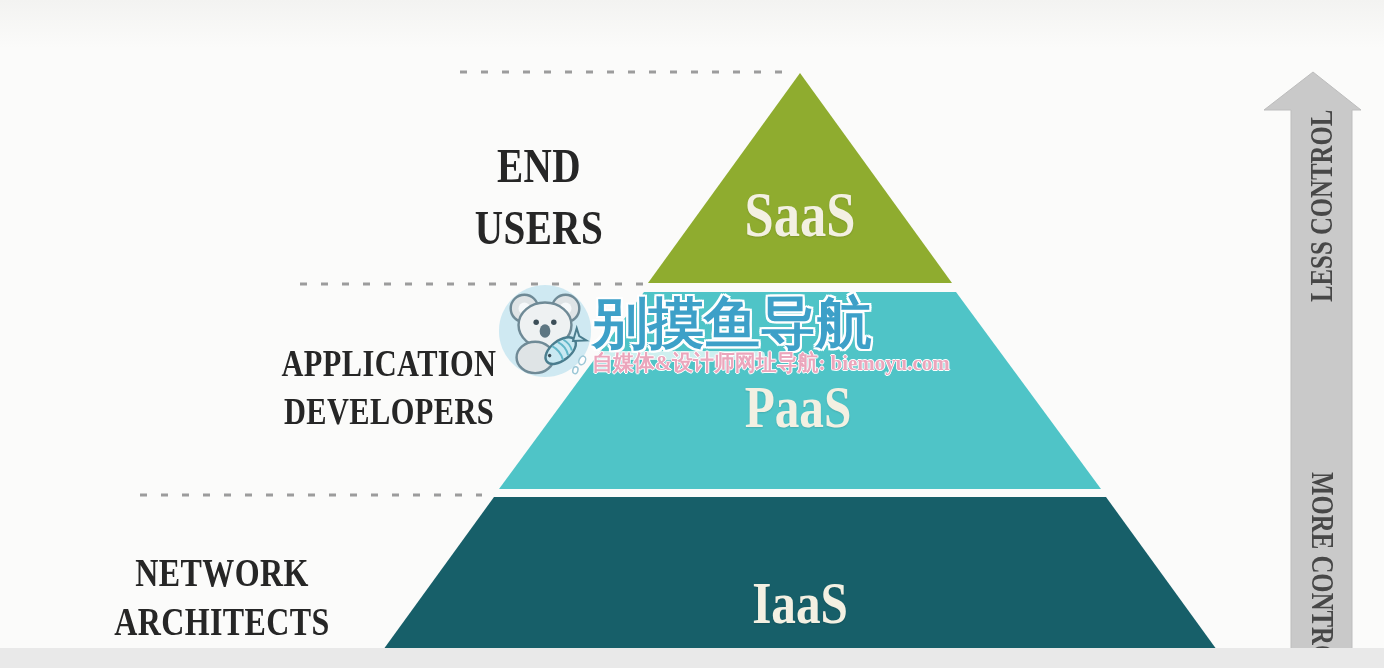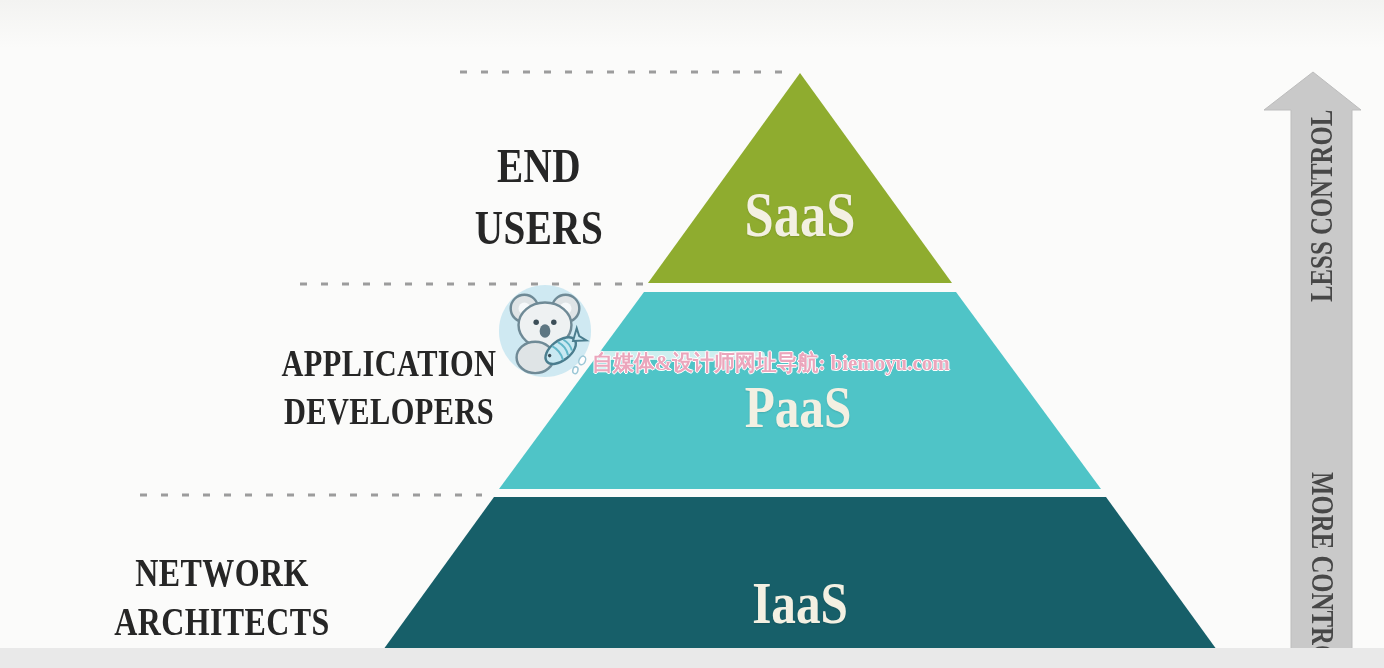--- a/index.html
+++ b/index.html
@@ -110,15 +110,16 @@
     <g transform="rotate(-38 66 70)">
       <ellipse cx="66" cy="70" rx="18" ry="10" fill="#c9e9f2" stroke="#4a7d8e" stroke-width="2.5"></ellipse>
       <path d="M82,70 L93,62 L90,70 L93,78 Z" fill="#c9e9f2" stroke="#4a7d8e" stroke-width="2"></path>
       <path d="M62,61 Q66,70 62,79 M69,61.5 Q73,70 69,78.5 M75,63 Q78,70 75,77" fill="none" stroke="#63b7c9" stroke-width="2"></path>
       <circle cx="54" cy="67" r="1.8" fill="#3c4e58"></circle>
     </g>
     <ellipse cx="88" cy="80" rx="3.2" ry="4.6" fill="#ffffff" stroke="#9cc7d6" stroke-width="1.5" transform="rotate(25 88 80)"></ellipse>
     <ellipse cx="81" cy="90" rx="2.6" ry="3.6" fill="#ffffff" stroke="#9cc7d6" stroke-width="1.5" transform="rotate(15 81 90)"></ellipse>
   </svg>
   <div id="wm-swoosh"></div>
+  <div id="wm-title">别摸鱼导航</div>
   <div id="wm-subtitle">自媒体&amp;设计师网址导航: biemoyu.com</div>
 
 </div>
 
 </body></html>

